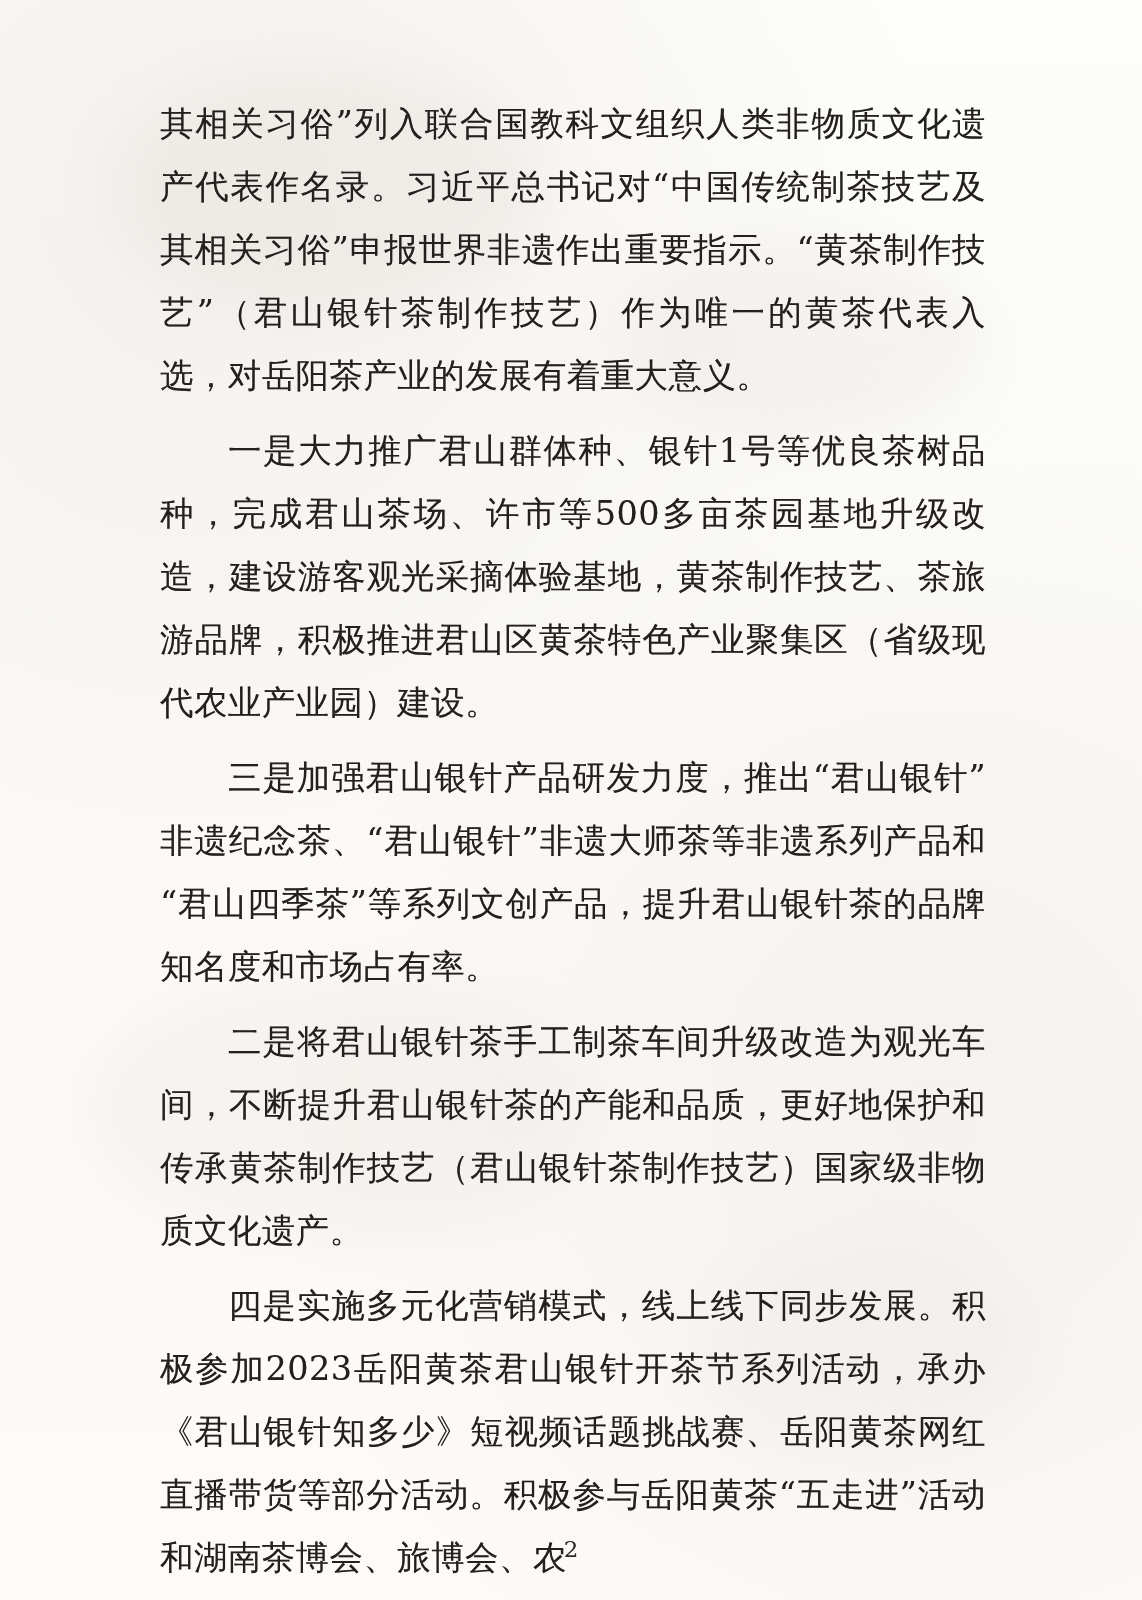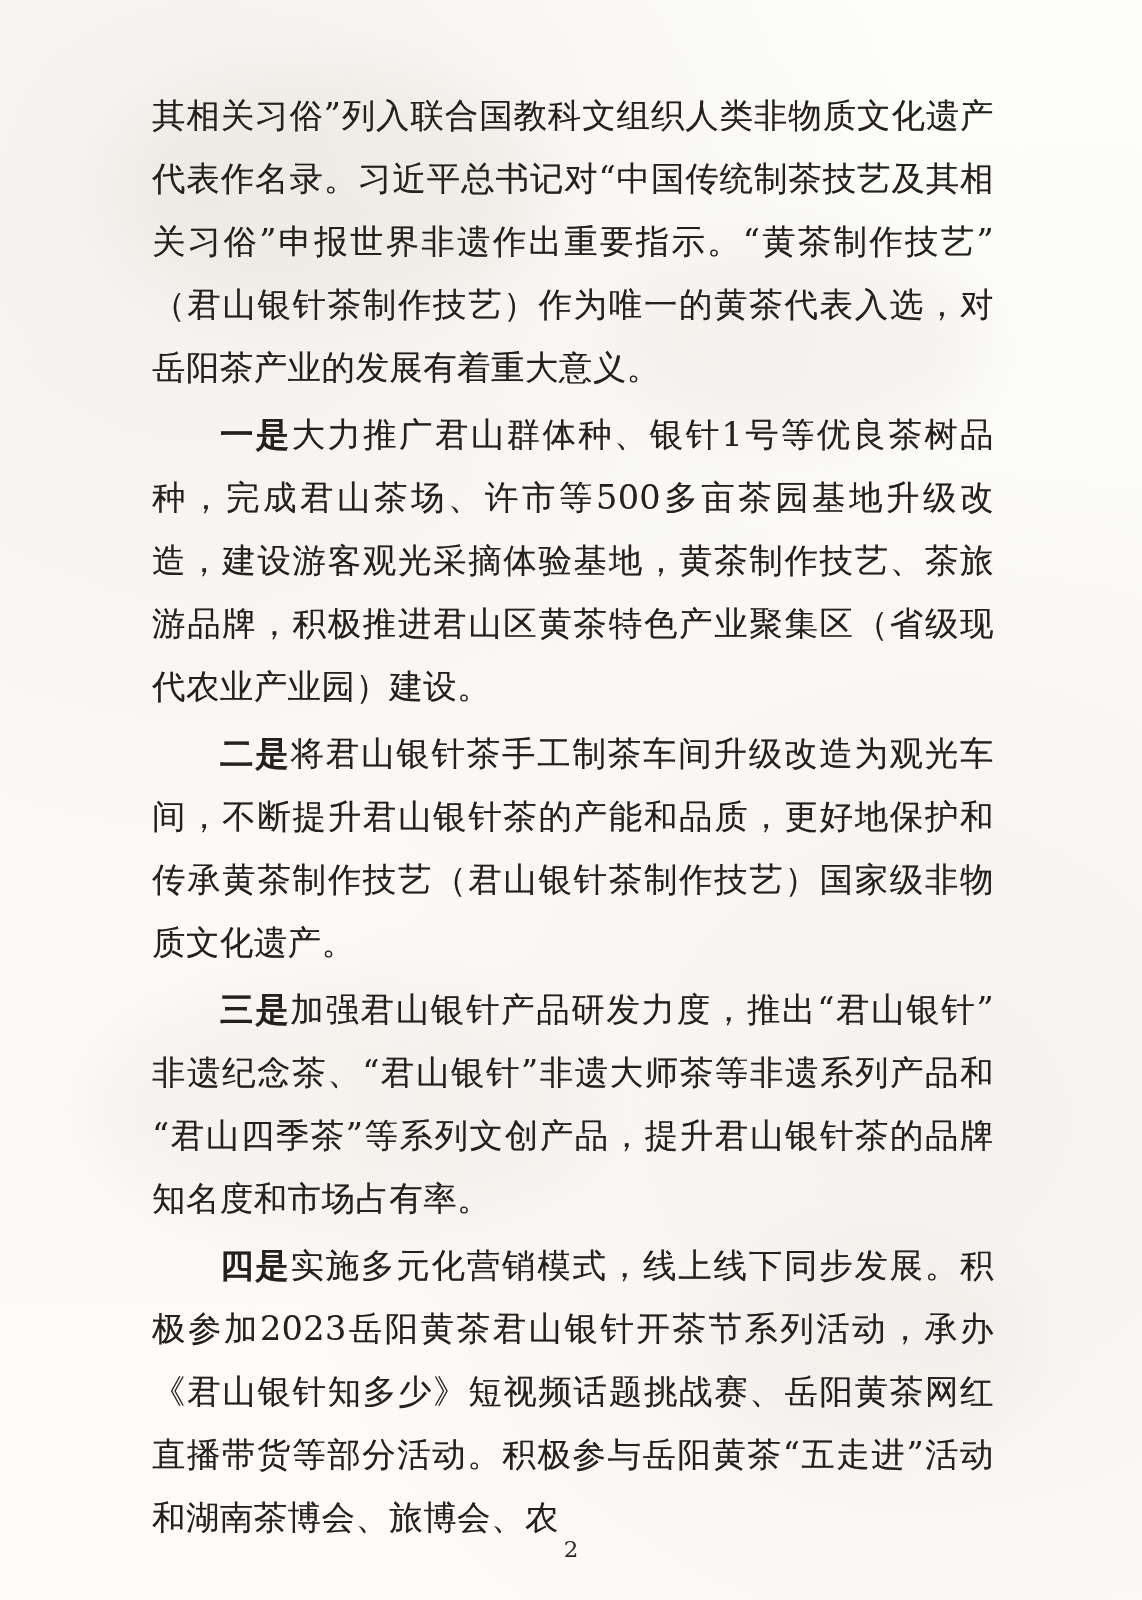--- a/index.html
+++ b/index.html
@@ -32,38 +32,38 @@
   .b3 { left: 90px;  top: 980px; width: 500px; height: 260px; background: rgba(226,219,211,0.22); filter: blur(30px); }
   .b4 { left: 700px; top: 1240px;width: 340px; height: 220px; background: rgba(230,224,217,0.22); filter: blur(26px); }
 
   .content {
     position: absolute;
     left: 148px;
     top: 80px;
     width: 850px;
   }
   p.para {
-    margin: 4px;
+    margin: 12px;
     font-size: 33.5px;
     line-height: 63px;
     color: #23201e;
     text-align: justify;
     text-justify: inter-character;
     letter-spacing: 0.4px;
     font-family: "DejaVu Serif", serif;
     text-shadow: 0 0 0.6px rgba(40,36,34,0.35);
   }
   p.para + p.para {
     margin-top: 0px;
   }
   p.indent {
     text-indent: 68px;
   }
   .lead {
-    font-weight: bold;
+    font-weight: normal;
   }
   .page-number {
     position: absolute;
     left: 0;
     right: 0;
     bottom: 38px;
     text-align: center;
     font-size: 23px;
     color: #2a2724;
     font-family: "DejaVu Serif", serif;
@@ -78,22 +78,22 @@
   <div class="blotch b3"></div>
   <div class="blotch b4"></div>
 
   <div class="content">
 
     <p class="para">其相关习俗”列入联合国教科文组织人类非物质文化遗产代表作名录。习近平总书记对“中国传统制茶技艺及其相关习俗”申报世界非遗作出重要指示。“黄茶制作技艺”（君山银针茶制作技艺）作为唯一的黄茶代表入选，对岳阳茶产业的发展有着重大意义。</p>
 
 
     <p class="para indent"><span class="lead">一是</span><span>大力推广君山群体种、银针1号等优良茶树品种，完成君山茶场、许市等500多亩茶园基地升级改造，建设游客观光采摘体验基地，黄茶制作技艺、茶旅游品牌，积极推进君山区黄茶特色产业聚集区（省级现代农业产业园）建设。</span></p>
 
+    <p class="para indent"><span class="lead">三是</span><span>加强君山银针产品研发力度，推出“君山银针”非遗纪念茶、“君山银针”非遗大师茶等非遗系列产品和“君山四季茶”等系列文创产品，提升君山银针茶的品牌知名度和市场占有率。</span></p>
+
     <p class="para indent"><span class="lead">二是</span><span>将君山银针茶手工制茶车间升级改造为观光车间，不断提升君山银针茶的产能和品质，更好地保护和传承黄茶制作技艺（君山银针茶制作技艺）国家级非物质文化遗产。</span></p>
-
-    <p class="para indent"><span class="lead">三是</span><span>加强君山银针产品研发力度，推出“君山银针”非遗纪念茶、“君山银针”非遗大师茶等非遗系列产品和“君山四季茶”等系列文创产品，提升君山银针茶的品牌知名度和市场占有率。</span></p>
 
     <p class="para indent"><span class="lead">四是</span><span>实施多元化营销模式，线上线下同步发展。积极参加2023岳阳黄茶君山银针开茶节系列活动，承办《君山银针知多少》短视频话题挑战赛、岳阳黄茶网红直播带货等部分活动。积极参与岳阳黄茶“五走进”活动和湖南茶博会、旅博会、农</span></p>
 
   </div>
 
   <div class="page-number">2</div>
 </div>
 
 </body></html>

